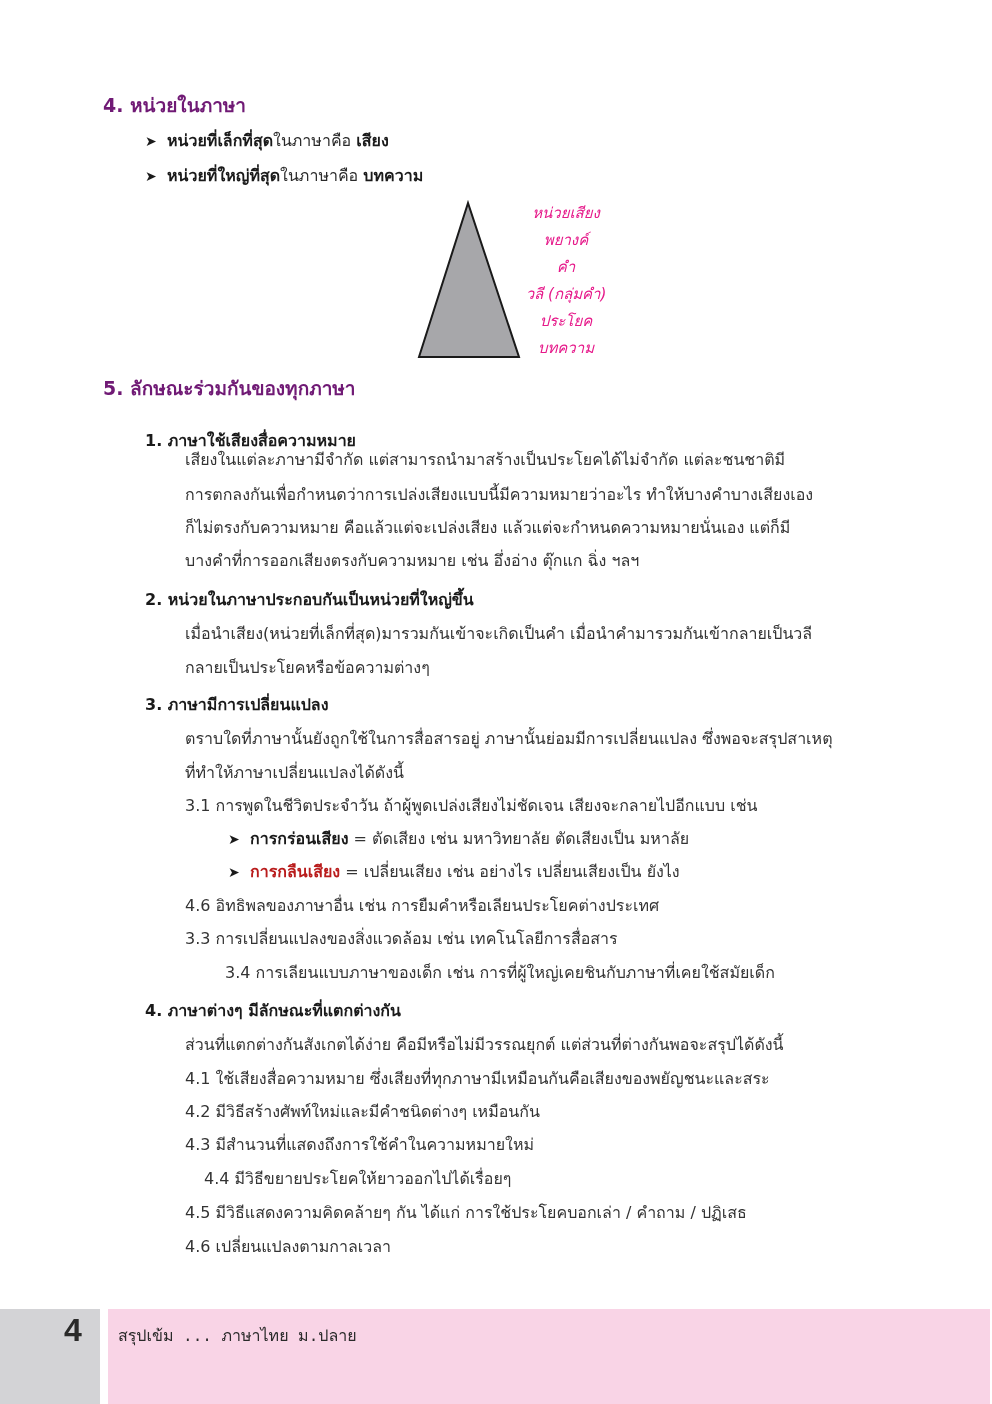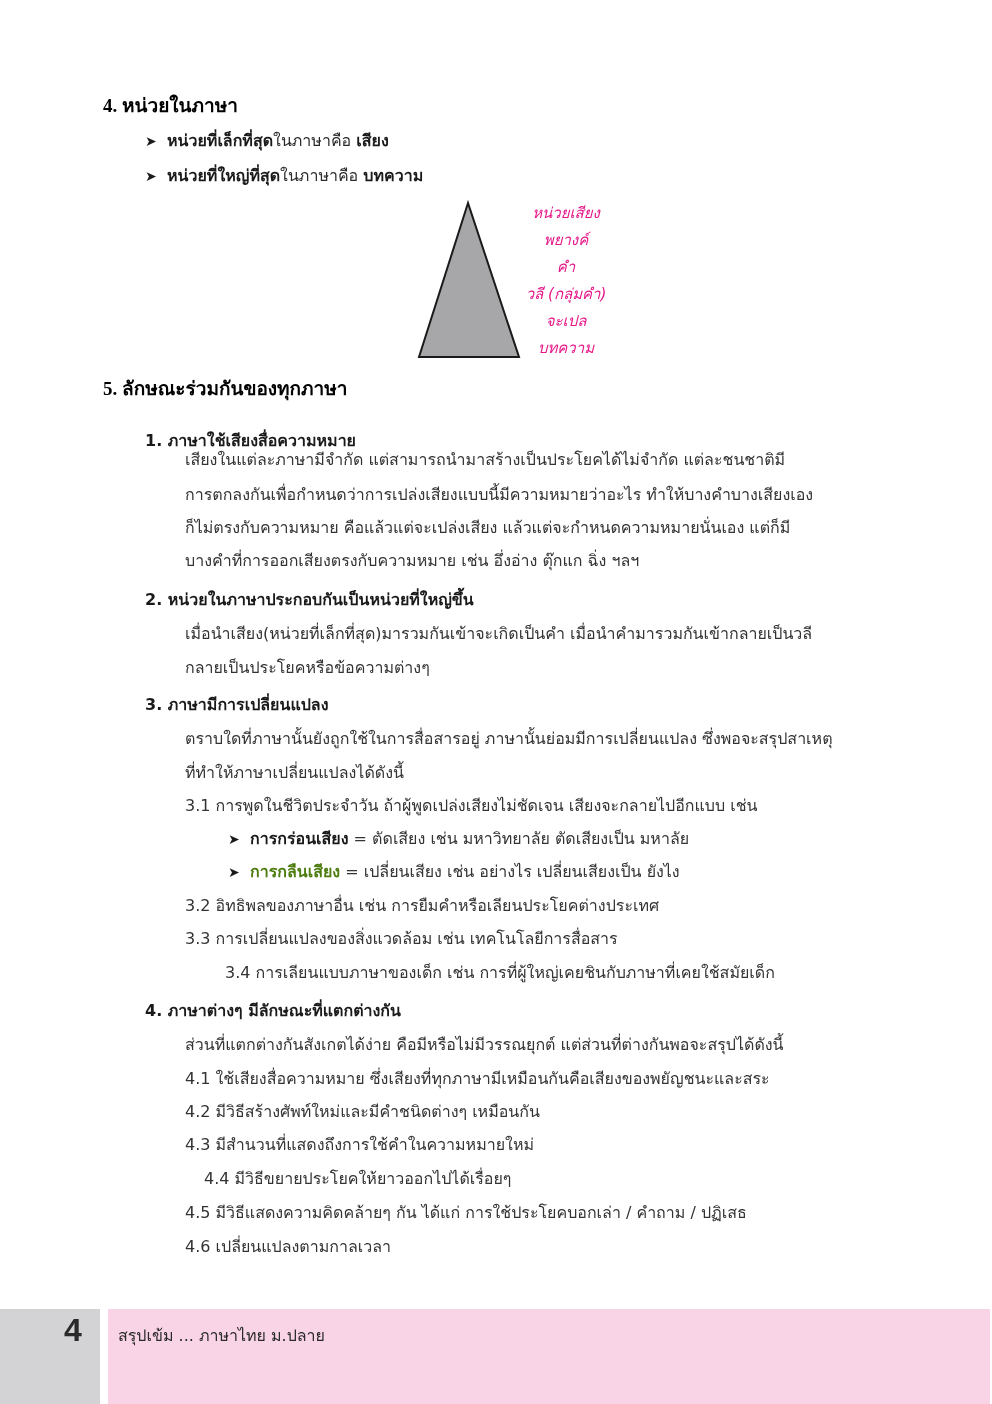--- a/index.html
+++ b/index.html
@@ -1,31 +1,31 @@
 <!DOCTYPE html>
 <html><head>
   <meta charset="utf-8">
   <style>
     html, body { margin:0; padding:0; }
     body {
       width:992px; height:1404px; background:#ffffff; position:relative; overflow:hidden;
       font-family:"DejaVu Sans", "Liberation Sans", sans-serif; color:#2a2a2a;
     }
     .abs { position:absolute; white-space:nowrap; }
-    .h-pink { color:#000000; font-weight:bold; font-size:19px;font-family:Liberation Serif, serif; }
+    .h-pink { color:#701a75; font-weight:bold; font-size:19px; }
     .bullet-line { font-size:16px; }
     .bullet-line b { font-weight:bold; color:#1a1a1a; }
     .arrow { display:inline-block; width:22px; font-size:14px; color:#1a1a1a; }
     .pyr-label { color:#e6198a; font-size:15px; text-align:center; width:120px; }
     .sub-h { font-size:16px; font-weight:bold; color:#1a1a1a; }
     .para { font-size:16px; color:#333; }
     .footer-gray { position:absolute; left:0; top:1309px; width:100px; height:95px; background:#d3d3d6; }
     .footer-pink { position:absolute; left:108px; top:1309px; width:882px; height:95px; background:#f9d4e6; }
     .page-num { position:absolute; left:64px; top:1312px; font-size:32px; font-weight:bold; color:#2a2a2a; font-family:"Liberation Sans", sans-serif; }
-    .footer-title { position:absolute; left:118px; top:1323px; font-size:16px; color:#2a2a2a; }
+    .footer-title { position:absolute; left:118px; top:1323px; font-size:16px; color:#2a2a2a;font-family:Liberation Mono, monospace; }
   </style>
 </head>
 <body>
 
 <div class="abs h-pink" style="left:103px; top:90px;">4. หน่วยในภาษา</div>
 
 <div class="abs bullet-line" style="left:145px; top:128px;">
   <span class="arrow">➤</span><b>หน่วยที่เล็กที่สุด</b><span>ในภาษาคือ </span><b>เสียง</b>
 </div>
 <div class="abs bullet-line" style="left:145px; top:163px;">
@@ -33,21 +33,21 @@
 </div>
 
 <svg class="abs" style="left:416px; top:200px;" width="106" height="160" viewBox="0 0 106 160">
   <polygon points="52,3 3,157 103,157" fill="#a7a7aa" stroke="#1a1a1a" stroke-width="2"></polygon>
 </svg>
 <div class="abs" style="left:506px; top:201px;font-style:italic;">
   <div class="pyr-label" style="height:27px;">หน่วยเสียง</div>
   <div class="pyr-label" style="height:27px;">พยางค์</div>
   <div class="pyr-label" style="height:27px;">คำ</div>
   <div class="pyr-label" style="height:27px;">วลี (กลุ่มคำ)</div>
-  <div class="pyr-label" style="height:27px;">จะเปล</div>
+  <div class="pyr-label" style="height:27px;">ประโยค</div>
   <div class="pyr-label" style="height:27px;">บทความ</div>
 </div>
 
 <div class="abs h-pink" style="left:103px; top:373px;">5. ลักษณะร่วมกันของทุกภาษา</div>
 
 <div class="abs sub-h" style="left:145px; top:413px;margin-top:15px;">1. ภาษาใช้เสียงสื่อความหมาย</div>
 <div class="abs para" style="left:185px; top:447px;text-align:right;">เสียงในแต่ละภาษามีจำกัด  แต่สามารถนำมาสร้างเป็นประโยคได้ไม่จำกัด  แต่ละชนชาติมี</div>
 <div class="abs para" style="left:185px; top:482px;">การตกลงกันเพื่อกำหนดว่าการเปล่งเสียงแบบนี้มีความหมายว่าอะไร  ทำให้บางคำบางเสียงเอง</div>
 <div class="abs para" style="left:185px; top:515px;">ก็ไม่ตรงกับความหมาย  คือแล้วแต่จะเปล่งเสียง  แล้วแต่จะกำหนดความหมายนั่นเอง  แต่ก็มี</div>
 <div class="abs para" style="left:185px; top:548px;">บางคำที่การออกเสียงตรงกับความหมาย เช่น อึ่งอ่าง ตุ๊กแก ฉิ่ง ฯลฯ</div>
@@ -57,23 +57,23 @@
 <div class="abs para" style="left:185px; top:655px;">กลายเป็นประโยคหรือข้อความต่างๆ</div>
 
 <div class="abs sub-h" style="left:145px; top:692px;text-align:right;">3. ภาษามีการเปลี่ยนแปลง</div>
 <div class="abs para" style="left:185px; top:726px;">ตราบใดที่ภาษานั้นยังถูกใช้ในการสื่อสารอยู่ ภาษานั้นย่อมมีการเปลี่ยนแปลง ซึ่งพอจะสรุปสาเหตุ</div>
 <div class="abs para" style="left:185px; top:760px;">ที่ทำให้ภาษาเปลี่ยนแปลงได้ดังนี้</div>
 <div class="abs para" style="left:185px; top:793px;">3.1 การพูดในชีวิตประจำวัน ถ้าผู้พูดเปล่งเสียงไม่ชัดเจน เสียงจะกลายไปอีกแบบ เช่น</div>
 <div class="abs para" style="left:228px; top:826px;">
   <span class="arrow">➤</span><b style="color:#1a1a1a;">การกร่อนเสียง</b><span> = ตัดเสียง  เช่น มหาวิทยาลัย ตัดเสียงเป็น มหาลัย</span>
 </div>
 <div class="abs para" style="left:228px; top:859px;">
-  <span class="arrow">➤</span><b style="color:#4d7c0f;">การกลืนเสียง</b><span> = เปลี่ยนเสียง  เช่น อย่างไร เปลี่ยนเสียงเป็น ยังไง</span>
+  <span class="arrow">➤</span><b style="color:#b91c1c;">การกลืนเสียง</b><span> = เปลี่ยนเสียง  เช่น อย่างไร เปลี่ยนเสียงเป็น ยังไง</span>
 </div>
-<div class="abs para" style="left:185px; top:893px;">3.2 อิทธิพลของภาษาอื่น เช่น การยืมคำหรือเลียนประโยคต่างประเทศ</div>
+<div class="abs para" style="left:185px; top:893px;">4.6 อิทธิพลของภาษาอื่น เช่น การยืมคำหรือเลียนประโยคต่างประเทศ</div>
 <div class="abs para" style="left:185px; top:926px;">3.3 การเปลี่ยนแปลงของสิ่งแวดล้อม เช่น เทคโนโลยีการสื่อสาร</div>
 <div class="abs para" style="left:181px; top:960px;margin-left:44px;">3.4 การเลียนแบบภาษาของเด็ก เช่น การที่ผู้ใหญ่เคยชินกับภาษาที่เคยใช้สมัยเด็ก</div>
 
 <div class="abs sub-h" style="left:145px; top:998px;">4. ภาษาต่างๆ มีลักษณะที่แตกต่างกัน</div>
 <div class="abs para" style="left:185px; top:1032px;">ส่วนที่แตกต่างกันสังเกตได้ง่าย คือมีหรือไม่มีวรรณยุกต์ แต่ส่วนที่ต่างกันพอจะสรุปได้ดังนี้</div>
 <div class="abs para" style="left:185px; top:1066px;">4.1 ใช้เสียงสื่อความหมาย ซึ่งเสียงที่ทุกภาษามีเหมือนกันคือเสียงของพยัญชนะและสระ</div>
 <div class="abs para" style="left:185px; top:1099px;">4.2 มีวิธีสร้างศัพท์ใหม่และมีคำชนิดต่างๆ เหมือนกัน</div>
 <div class="abs para" style="left:185px; top:1132px;">4.3 มีสำนวนที่แสดงถึงการใช้คำในความหมายใหม่</div>
 <div class="abs para" style="left:185px; top:1166px;margin-left:19px;">4.4 มีวิธีขยายประโยคให้ยาวออกไปได้เรื่อยๆ</div>
 <div class="abs para" style="left:185px; top:1200px;">4.5 มีวิธีแสดงความคิดคล้ายๆ กัน ได้แก่ การใช้ประโยคบอกเล่า / คำถาม / ปฏิเสธ</div>

